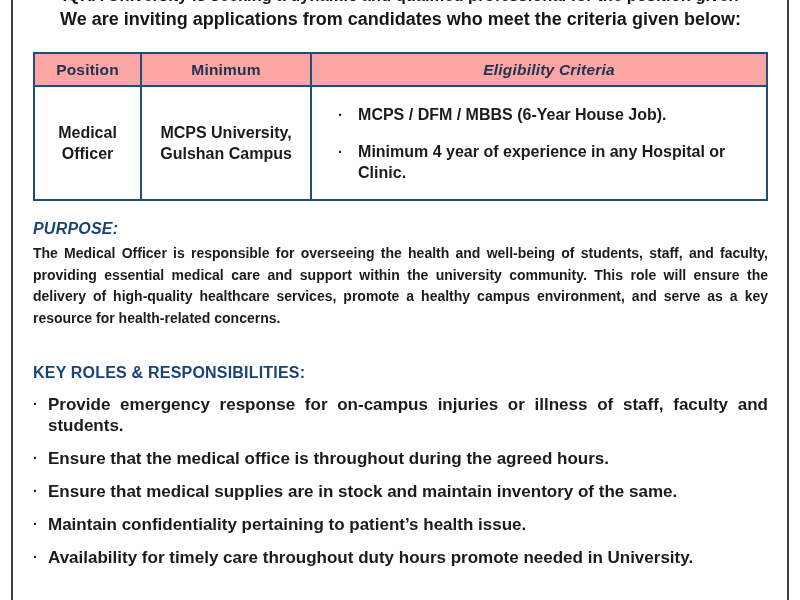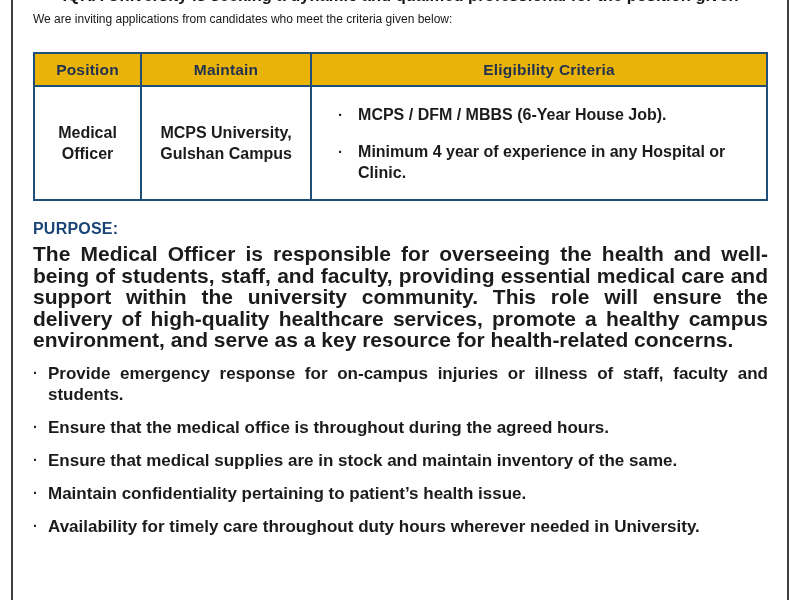--- a/index.html
+++ b/index.html
@@ -32,44 +32,45 @@
     display: block;
     margin-top: -15px;
     font-size: 16.5px;
     line-height: 21px;
     font-weight: 700;
     color: #171717;
     white-space: nowrap;
   }
   .intro-line {
     margin-top: 2px;
-    font-size: 12px;
+    text-align: center;
+    font-size: 18px;
     line-height: 22px;
-    font-weight: 400;
+    font-weight: 700;
     color: #171717;
   }
   table.criteria {
     width: 100%;
     margin-top: 22px;
     border-collapse: collapse;
     table-layout: fixed;
   }
   table.criteria th, table.criteria td {
     border: 2px solid #1f4e79;
   }
   table.criteria th {
-    background: #eab308;
+    background: #fca5a5;
     color: #22334f;
     font-size: 15.5px;
     font-weight: 700;
     height: 33px;
     text-align: center;
     letter-spacing: 0.2px;
   }
-  th.col-elig { text-align: left; padding-left: 20px; }
+  th.col-elig { text-align: left; padding-left: 20px; font-style: italic; }
   .col-position { width: 14.6%; }
   .col-location { width: 23.2%; }
   .col-elig     { width: 62.2%; }
   table.criteria td {
     height: 114px;
     vertical-align: middle;
     font-size: 16px;
     font-weight: 700;
     color: #1b1b1b;
   }
@@ -83,24 +84,24 @@
     line-height: 21px;
     color: #1b1b1b;
     text-align: left;
   }
   .section-heading {
     font-size: 16px;
     font-weight: 700;
     color: #1b4476;
     letter-spacing: 0.2px;
   }
-  .purpose-heading { margin-top: 19px; }
+  .purpose-heading { margin-top: 19px; font-style: italic; }
   .purpose-body {
     margin-top: 5px;
-    font-size: 21px;
+    font-size: 14px;
     font-weight: 700;
     line-height: 21.5px;
     text-align: justify;
     color: #1b1b1b;
   }
   .roles-heading { margin-top: 35px; }
   .roles-list { margin-top: 12px; }
   .role-item {
     display: flex;
     align-items: flex-start;
@@ -123,21 +124,21 @@
   <div class="clipped-line">
     <span>IQRA University is seeking a dynamic and qualified professional for the position given</span>
   </div>
 
   <div class="intro-line">We are inviting applications from candidates who meet the criteria given below:</div>
 
   <table class="criteria">
     <thead>
       <tr>
         <th class="col-position">Position</th>
-        <th class="col-location">Maintain</th>
+        <th class="col-location">Minimum</th>
         <th class="col-elig">Eligibility Criteria</th>
       </tr>
     </thead>
     <tbody>
       <tr>
         <td class="cell-center">Medical Officer</td>
         <td class="cell-center">MCPS University, Gulshan Campus</td>
         <td class="cell-elig">
           <div class="elig-item">
             <span class="bullet-dot">·</span>
@@ -148,37 +149,38 @@
             <span>Minimum 4 year of experience in any Hospital or Clinic.</span>
           </div>
         </td>
       </tr>
     </tbody>
   </table>
 
   <div class="section-heading purpose-heading">PURPOSE:</div>
   <div class="purpose-body">The Medical Officer is responsible for overseeing the health and well-being of students, staff, and faculty, providing essential medical care and support within the university community. This role will ensure the delivery of high-quality healthcare services, promote a healthy campus environment, and serve as a key resource for health-related concerns.</div>
 
+  <div class="section-heading roles-heading">KEY ROLES &amp; RESPONSIBILITIES:</div>
 
   <div class="roles-list">
     <div class="role-item">
       <span class="bullet-dot">·</span>
       <span class="role-text">Provide emergency response for on-campus injuries or illness of staff, faculty and students.</span>
     </div>
     <div class="role-item">
       <span class="bullet-dot">·</span>
       <span class="role-text">Ensure that the medical office is throughout during the agreed hours.</span>
     </div>
     <div class="role-item">
       <span class="bullet-dot">·</span>
       <span class="role-text">Ensure that medical supplies are in stock and maintain inventory of the same.</span>
     </div>
     <div class="role-item">
       <span class="bullet-dot">·</span>
       <span class="role-text">Maintain confidentiality pertaining to patient’s health issue.</span>
     </div>
     <div class="role-item">
       <span class="bullet-dot">·</span>
-      <span class="role-text">Availability for timely care throughout duty hours wherever needed in University.</span>
+      <span class="role-text">Availability for timely care throughout duty hours promote needed in University.</span>
     </div>
   </div>
 
 </div>
 
 </body></html>

